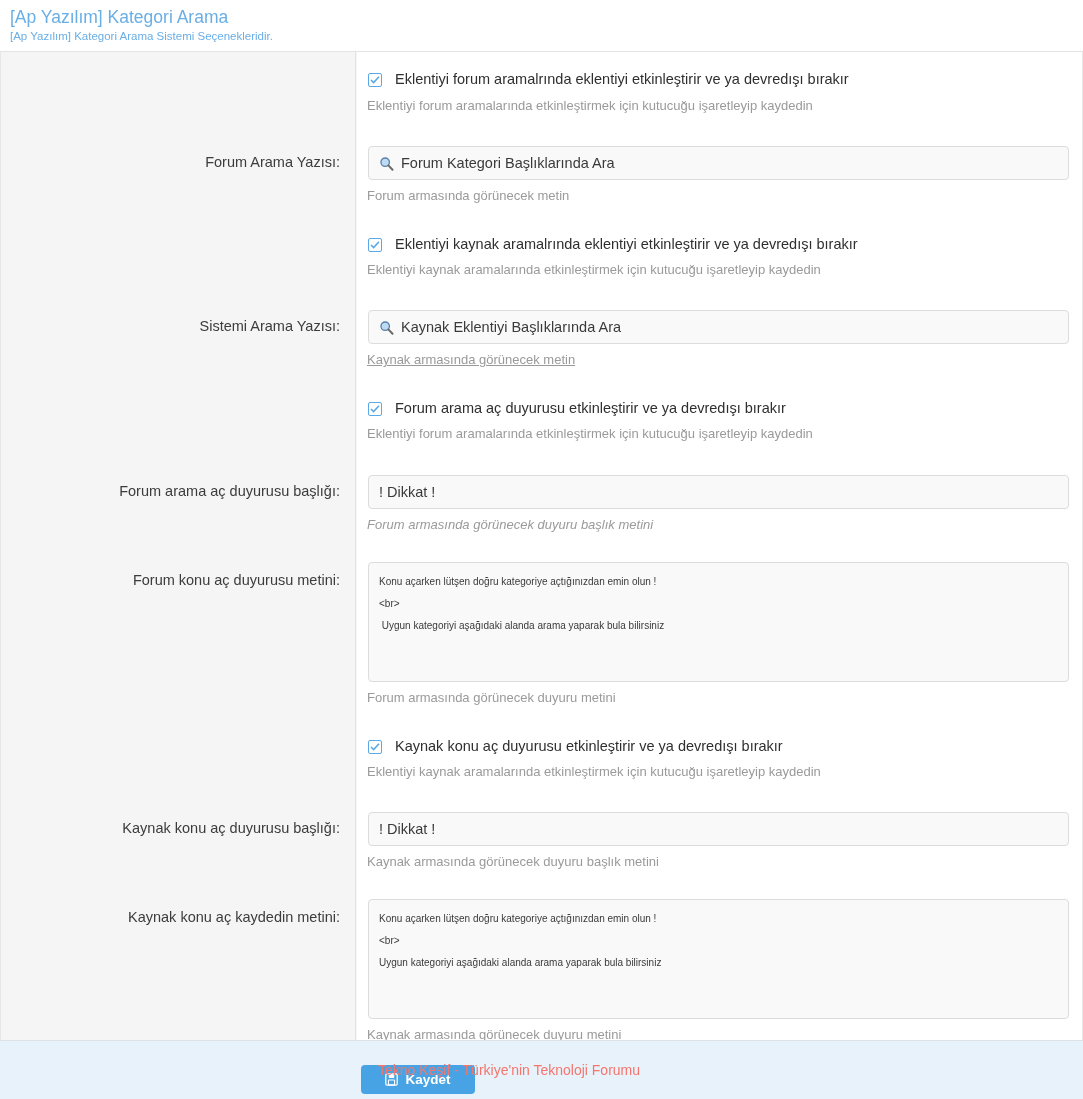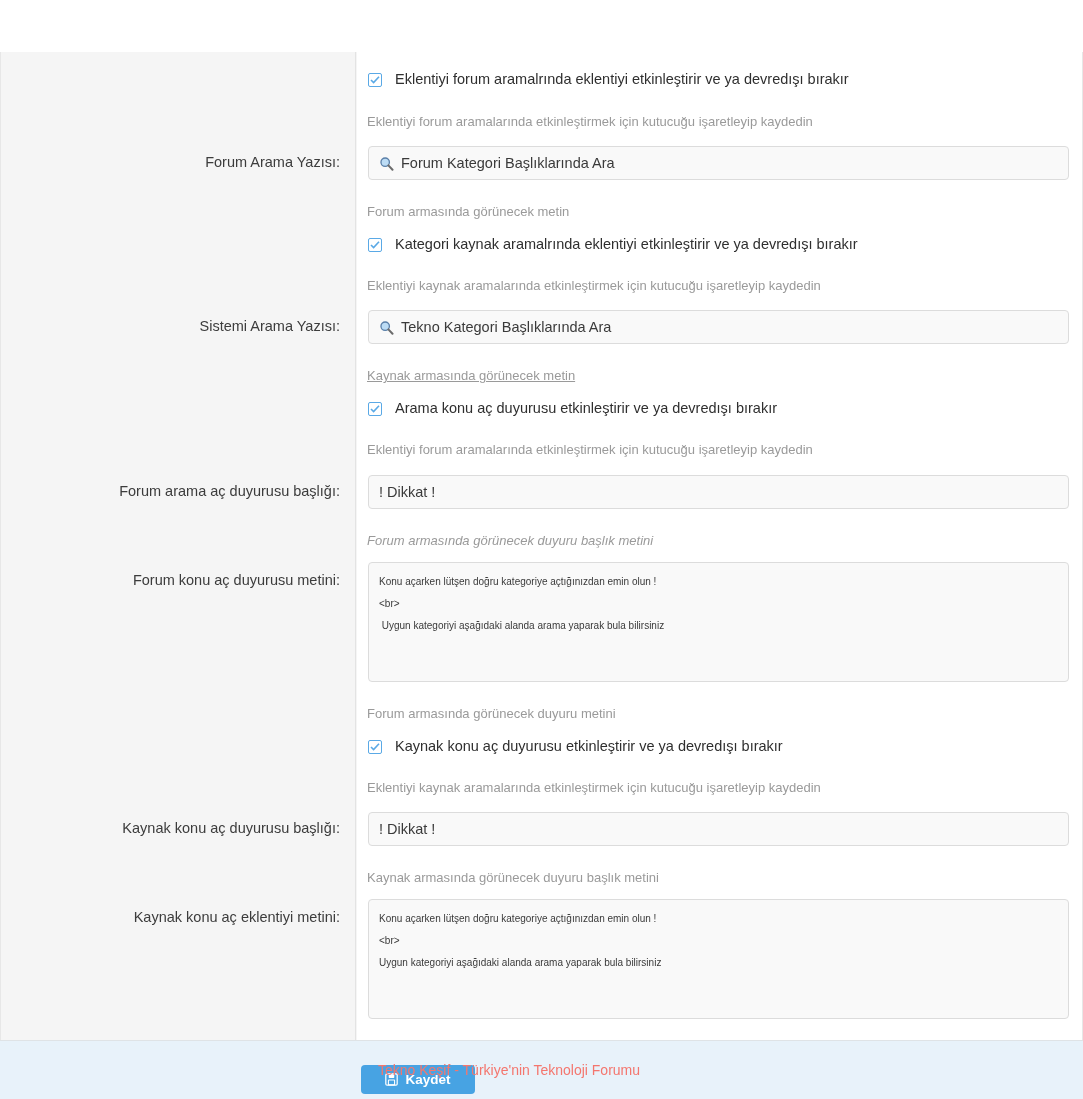--- a/index.html
+++ b/index.html
@@ -96,21 +96,20 @@
     font-size: 14.5px;
     line-height: 18px;
     color: #2f2f2f;
   }
   .hint {
     position: absolute;
     color: #9a9a9a;
     font-size: 13px;
     line-height: 17px;
     white-space: nowrap;
-    margin-top: 16px;
   }
 
   
   .field {
     position: absolute;
     background: #f9f9f9;
     border: 1px solid #dcdcdc;
     border-radius: 4px;
     display: flex;
     align-items: center;
@@ -170,20 +169,24 @@
     line-height: 22px;
     white-space: nowrap;
     pointer-events: none;
   }
 </style>
 </head>
 <body>
 
 <div id="page">
 
+  <div class="header">
+    <div class="header-title">[Ap Yazılım] Kategori Arama</div>
+    <div class="header-sub">[Ap Yazılım] Kategori Arama Sistemi Seçenekleridir.</div>
+  </div>
 
   <div class="body-wrap">
     <div class="left-col"></div>
     <div class="right-col"></div>
   </div>
 
   <div class="cb-row" style="left:368px; top:70px;">
     <span class="cbox">
       <svg width="10" height="10" viewBox="0 0 10 10">
           <path d="M1 5 L3.6 7.6 L9 1.8" stroke="#5aa9e6" stroke-width="1.6" fill="none"></path>
@@ -204,43 +207,43 @@
     <span>Forum Kategori Başlıklarında Ara</span>
   </div>
   <div class="hint" style="left:367px; top:187px;">Forum armasında görünecek metin</div>
 
   <div class="cb-row" style="left:368px; top:235px;">
     <span class="cbox">
       <svg width="10" height="10" viewBox="0 0 10 10">
           <path d="M1 5 L3.6 7.6 L9 1.8" stroke="#5aa9e6" stroke-width="1.6" fill="none"></path>
         </svg>
     </span>
-    <span class="cb-text">Kategori kaynak aramalrında eklentiyi etkinleştirir ve ya devredışı bırakır</span>
+    <span class="cb-text">Eklentiyi kaynak aramalrında eklentiyi etkinleştirir ve ya devredışı bırakır</span>
   </div>
   <div class="hint" style="left:367px; top:261px;">Eklentiyi kaynak aramalarında etkinleştirmek için kutucuğu işaretleyip kaydedin</div>
 
   <div class="row-label" style="left:0px; top:317px; width:340px;">Sistemi Arama Yazısı:</div>
   <div class="field" style="left:368px; top:310px; width:701px; height:33px;">
     <span class="srch">
       <svg width="15" height="15" viewBox="0 0 16 16">
         <circle cx="6.6" cy="6.6" r="4.5" fill="#bcdcf5" stroke="#5a7fa8" stroke-width="1.4"></circle>
         <line x1="10" y1="10" x2="14.4" y2="14.6" stroke="#6b6b6b" stroke-width="2.2" stroke-linecap="round"></line>
       </svg>
     </span>
-    <span>Tekno Kategori Başlıklarında Ara</span>
+    <span>Kaynak Eklentiyi Başlıklarında Ara</span>
   </div>
   <div class="hint" style="left:367px; top:351px;text-decoration:underline;">Kaynak armasında görünecek metin</div>
 
   <div class="cb-row" style="left:368px; top:399px;">
     <span class="cbox">
       <svg width="10" height="10" viewBox="0 0 10 10">
           <path d="M1 5 L3.6 7.6 L9 1.8" stroke="#5aa9e6" stroke-width="1.6" fill="none"></path>
         </svg>
     </span>
-    <span class="cb-text">Arama konu aç duyurusu etkinleştirir ve ya devredışı bırakır</span>
+    <span class="cb-text">Forum arama aç duyurusu etkinleştirir ve ya devredışı bırakır</span>
   </div>
   <div class="hint" style="left:367px; top:425px;">Eklentiyi forum aramalarında etkinleştirmek için kutucuğu işaretleyip kaydedin</div>
 
   <div class="row-label" style="left:0px; top:482px; width:340px;">Forum arama aç duyurusu başlığı:</div>
   <div class="field" style="left:368px; top:475px; width:701px; height:33px;">
     <span>! Dikkat !</span>
   </div>
   <div class="hint" style="left:367px; top:516px;font-style:italic;">Forum armasında görünecek duyuru başlık metini</div>
 
   <div class="row-label" style="left:0px; top:571px; width:340px;">Forum konu aç duyurusu metini:</div>
@@ -258,21 +261,21 @@
     <span class="cb-text">Kaynak konu aç duyurusu etkinleştirir ve ya devredışı bırakır</span>
   </div>
   <div class="hint" style="left:367px; top:763px;">Eklentiyi kaynak aramalarında etkinleştirmek için kutucuğu işaretleyip kaydedin</div>
 
   <div class="row-label" style="left:0px; top:819px; width:340px;">Kaynak konu aç duyurusu başlığı:</div>
   <div class="field" style="left:368px; top:812px; width:701px; height:33px;">
     <span>! Dikkat !</span>
   </div>
   <div class="hint" style="left:367px; top:853px;">Kaynak armasında görünecek duyuru başlık metini</div>
 
-  <div class="row-label" style="left:0px; top:908px; width:340px;">Kaynak konu aç eklentiyi metini:</div>
+  <div class="row-label" style="left:0px; top:908px; width:340px;">Kaynak konu aç kaydedin metini:</div>
   <div class="ta" style="left:368px; top:899px; width:701px; height:120px;">Konu açarken lütşen doğru kategoriye açtığınızdan emin olun !
 &lt;br&gt;
 Uygun kategoriyi aşağıdaki alanda arama yaparak bula bilirsiniz</div>
   <div class="hint" style="left:367px; top:1026px;">Kaynak armasında görünecek duyuru metini</div>
 
   <div class="footer">
     <button class="save-btn">
       <svg width="13" height="13" viewBox="0 0 16 16">
         <rect x="1" y="1" width="14" height="14" rx="1.5" fill="none" stroke="#ffffff" stroke-width="1.5"></rect>
         <rect x="4.6" y="1.6" width="6.8" height="4.6" rx="0.6" fill="#ffffff"></rect>

